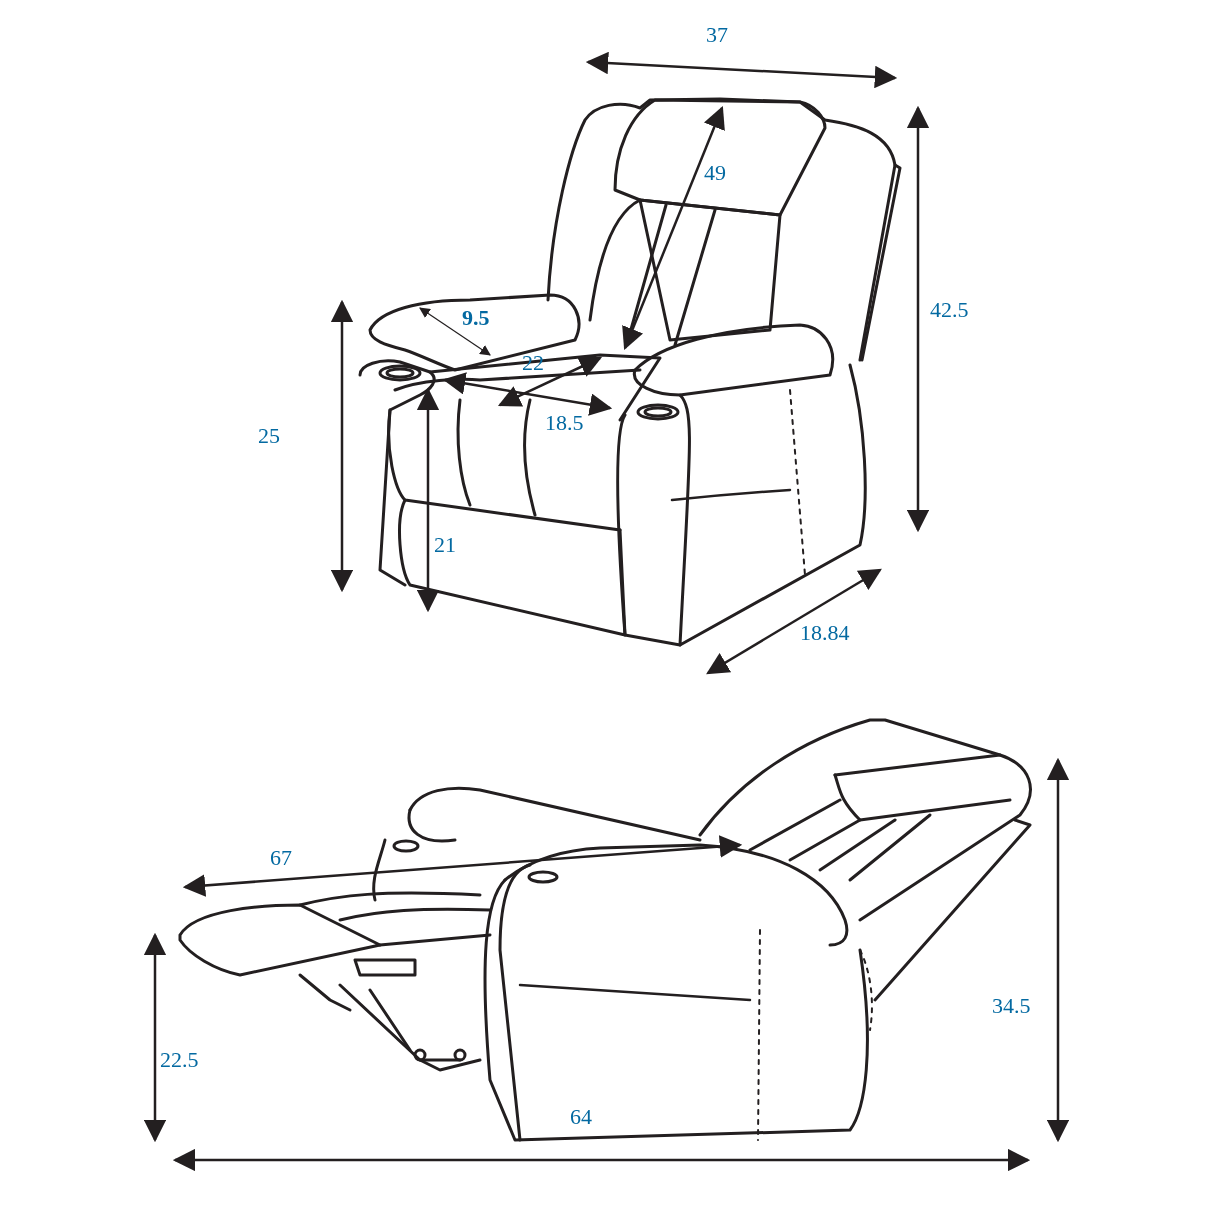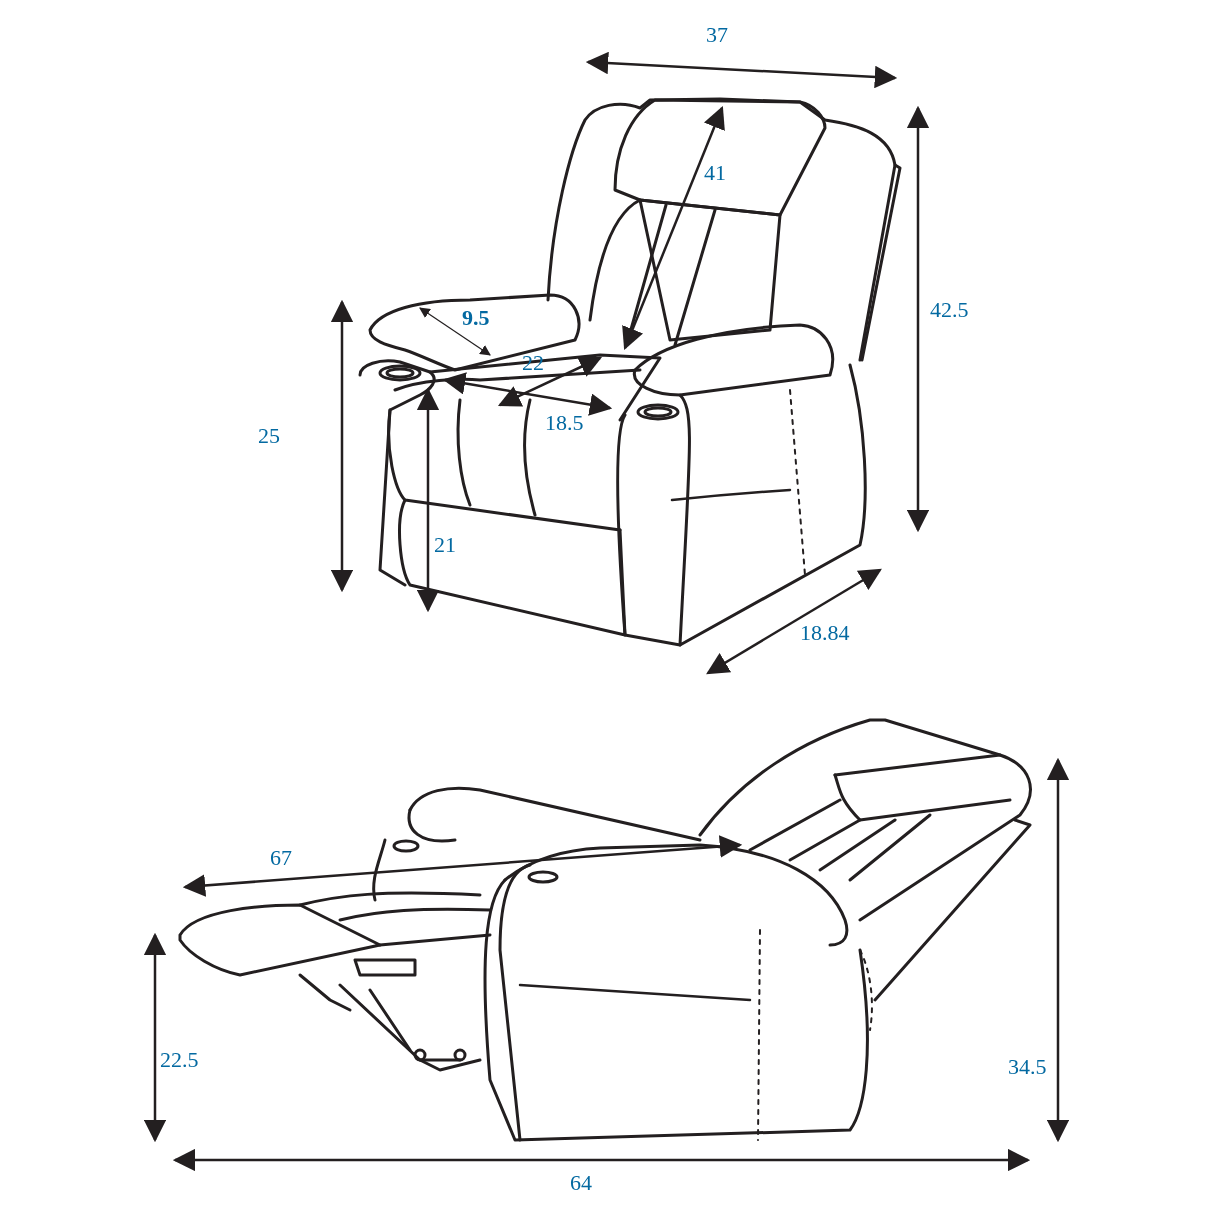--- a/index.html
+++ b/index.html
@@ -101,24 +101,24 @@
     <line x1="428" y1="390" x2="428" y2="610"></line>
     <line x1="708" y1="673" x2="880" y2="570"></line>
     <line x1="185" y1="887" x2="740" y2="845"></line>
     <line x1="155" y1="935" x2="155" y2="1140"></line>
     <line x1="1058" y1="760" x2="1058" y2="1140"></line>
     <line x1="175" y1="1160" x2="1028" y2="1160"></line>
   </g>
 </svg>
 
 <span class="lbl" style="left:706px;top:22px;">37</span>
-<span class="lbl" style="left:704px;top:160px;">41</span>
+<span class="lbl" style="left:704px;top:160px;">49</span>
 <span class="lbl" style="left:930px;top:297px;">42.5</span>
 <span class="lbl" style="left:462px;top:305px;font-weight:bold;">9.5</span>
 <span class="lbl" style="left:522px;top:350px;">22</span>
 <span class="lbl" style="left:545px;top:410px;">18.5</span>
 <span class="lbl" style="left:258px;top:423px;">25</span>
 <span class="lbl" style="left:434px;top:532px;">21</span>
 <span class="lbl" style="left:800px;top:620px;">18.84</span>
 <span class="lbl" style="left:270px;top:845px;">67</span>
 <span class="lbl" style="left:160px;top:1047px;">22.5</span>
-<span class="lbl" style="left:992px;top:1054px;margin-left:16px;">34.5</span>
-<span class="lbl" style="left:570px;top:1170px;text-align:right;">64</span>
+<span class="lbl" style="left:992px;top:993px;">34.5</span>
+<span class="lbl" style="left:570px;top:1104px;text-align:right;">64</span>
 
 </body></html>

